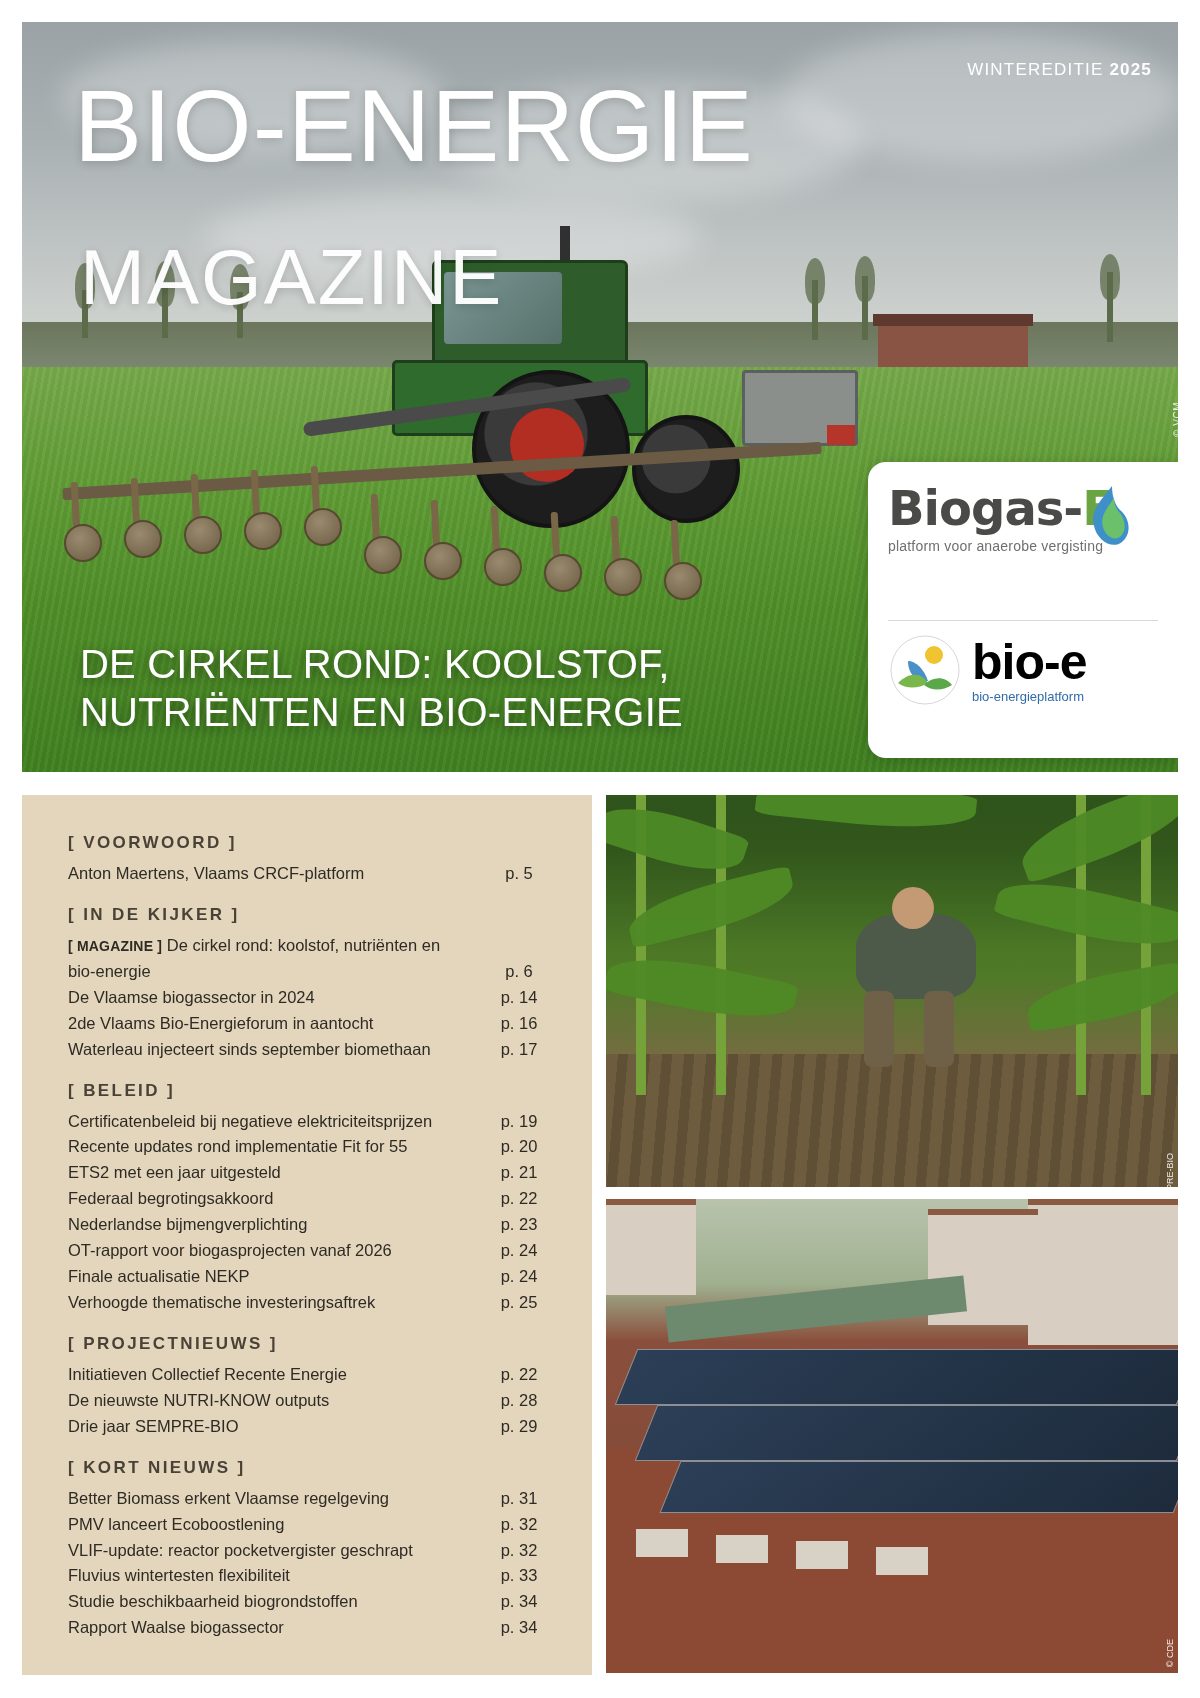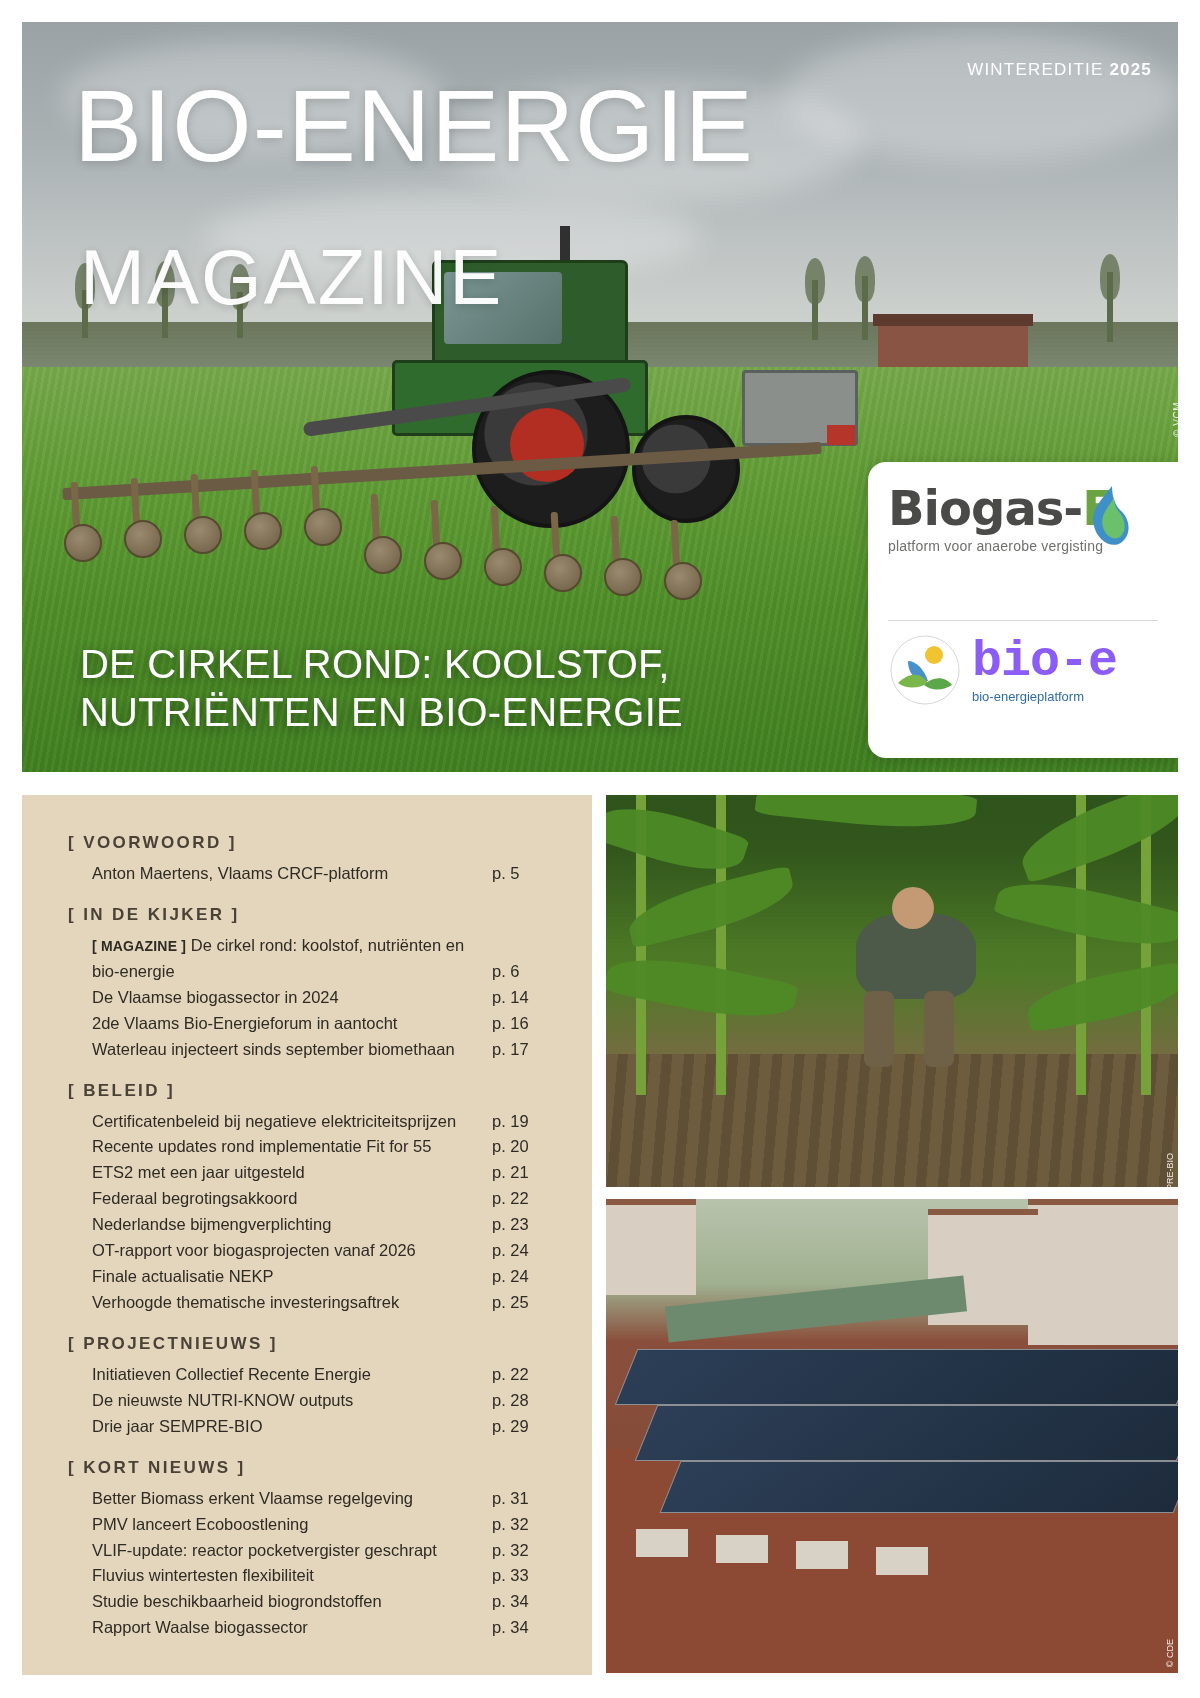--- a/index.html
+++ b/index.html
@@ -172,22 +172,22 @@
   }
   .biogas-tag {
     font-size: 14px; color:#6f6f6d; letter-spacing:.2px; margin-top: 2px;
   }
   .rule {
     height: 1px; background:#d8d8d4; margin: 10px 0 12px 0;
   }
   .bioe-row { display:flex; align-items:center; gap: 10px; }
   .bioe-mark { width: 74px; height: 74px; position:relative; flex:0 0 auto; }
   .bioe-word {
-    font-size: 50px; font-weight: 700; color:#8b5cf6; letter-spacing:-1px;
-    line-height: 1; font-family:Liberation Mono, monospace;
+    font-size: 50px; font-weight: 700; color:#000000; letter-spacing:-1px;
+    line-height: 1; font-family:Liberation Sans, sans-serif;
   }
   .bioe-tag { font-size: 13px; color:#2f6ca8; margin-top: 2px; }
 
   
   .lower {
     position:absolute; left: 22px; top: 795px;
     width: 1156px; height: 880px;
     display: flex; gap: 14px;
   }
   .toc {
@@ -196,22 +196,22 @@
   }
   .toc-section {
     font-size: 17px; font-weight: 700; color:#4a4236;
     letter-spacing: 2.4px; margin: 18px 0 8px 0;
   }
   .toc-section:first-child { margin-top: 0; }
   .toc-row {
     display:flex; align-items:baseline;
     font-size: 16.5px; color:#2f2b24; line-height: 1.45; padding: 1px 0;
   }
-  .toc-row .t { flex: 1 1 auto; padding-right: 13px; margin-left: 24px; }
-  .toc-row .p { flex: 0 0 auto; width: 54px; text-align: left; }
+  .toc-row .t { flex: 1 1 auto; padding-right: 13px; }
+  .toc-row .p { flex: 0 0 auto; width: 54px; text-align: center; }
   .longread-tag { font-weight: 700; font-size: 14px; letter-spacing: .2px; }
   .right-col { width: 572px; display:flex; flex-direction:column; gap: 12px; }
 
   .photo {
     position:relative; overflow:hidden;
   }
   .photo .cred {
     position:absolute; right: 3px; bottom: 34px;
     color: rgba(255,255,255,0.9); font-size: 9px;
     transform: rotate(-90deg); transform-origin: right bottom;

